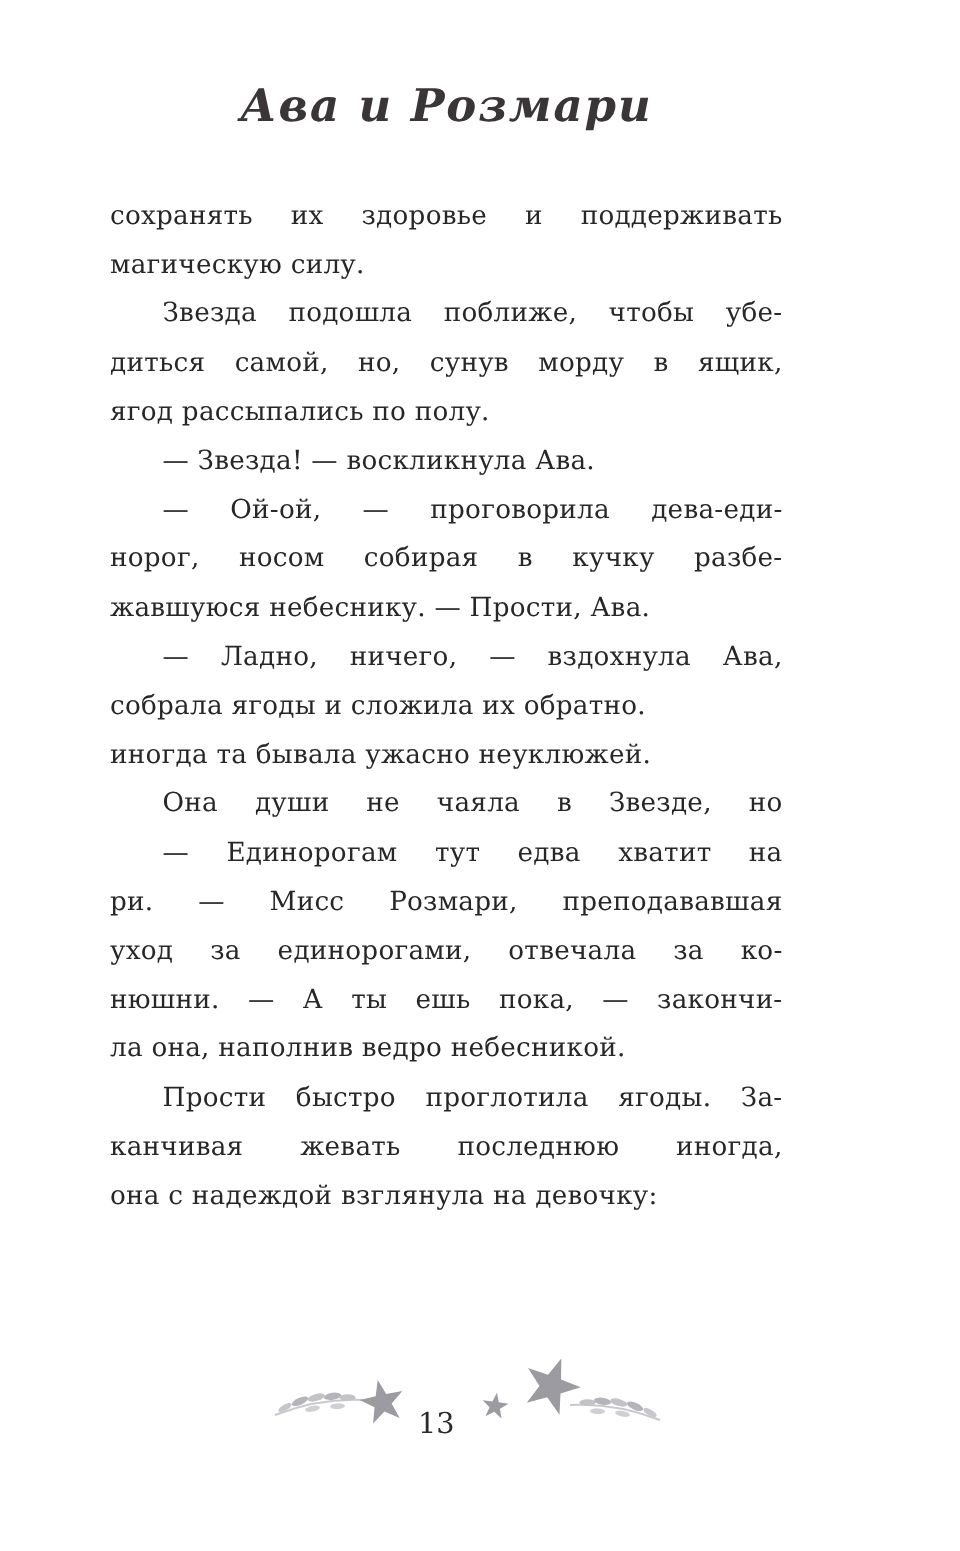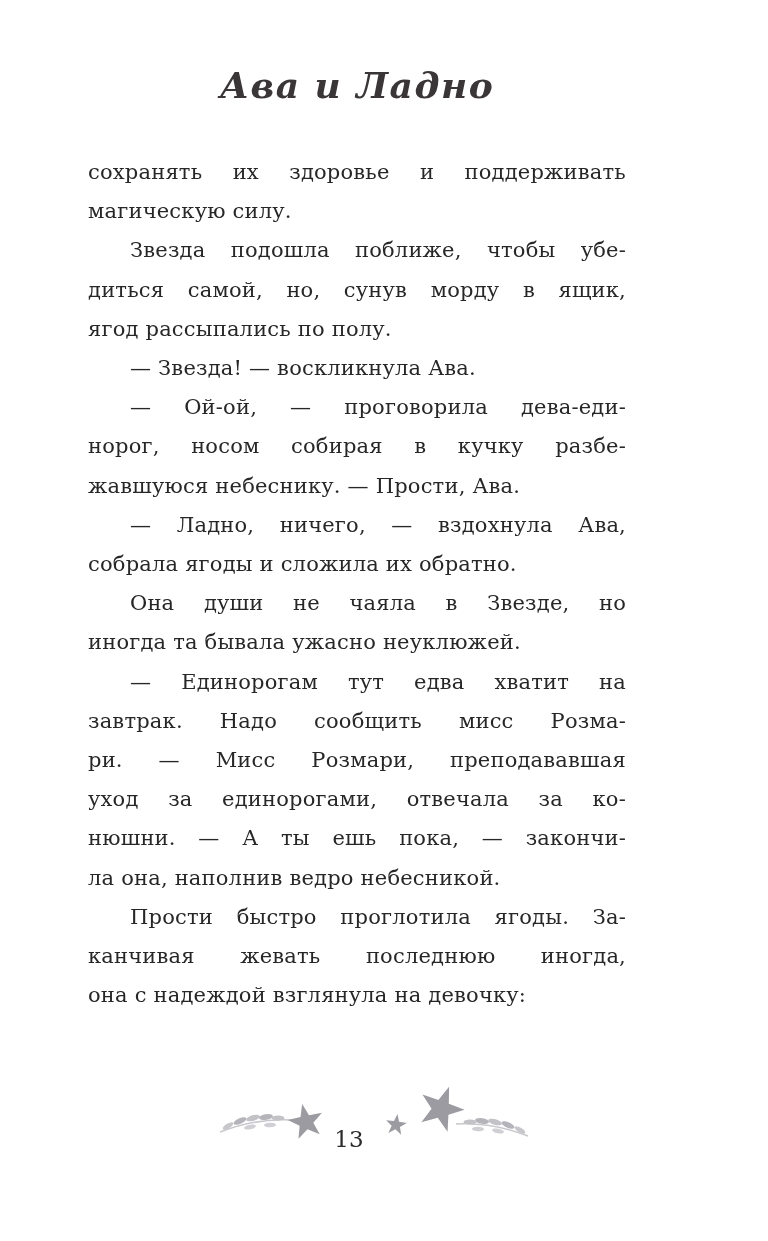--- a/index.html
+++ b/index.html
@@ -64,38 +64,37 @@
     text-align: center;
     font-size: 23px;
     color: #2b2b2b;
   }
 </style>
 </head>
 <body>
 
 <div class="page">
 
-  <h1 class="book-title">Ава и Ладно</h1>
+  <h1 class="book-title">Ава и Розмари</h1>
 
   <main class="text-block" id="text-block">
       <div class="text-line justify">сохранять их здоровье и поддерживать</div>
       <div class="text-line">магическую силу.</div>
       <div class="text-line justify indent">Звезда подошла поближе, чтобы убе-</div>
       <div class="text-line justify">диться самой, но, сунув морду в ящик,</div>
       <div class="text-line">ягод рассыпались по полу.</div>
       <div class="text-line indent">— Звезда! — воскликнула Ава.</div>
       <div class="text-line justify indent">— Ой-ой, — проговорила дева-еди-</div>
       <div class="text-line justify">норог, носом собирая в кучку разбе-</div>
       <div class="text-line">жавшуюся небеснику. — Прости, Ава.</div>
       <div class="text-line justify indent">— Ладно, ничего, — вздохнула Ава,</div>
       <div class="text-line">собрала ягоды и сложила их обратно.</div>
+      <div class="text-line">иногда та бывала ужасно неуклюжей.</div>
       <div class="text-line justify indent">Она души не чаяла в Звезде, но</div>
-      <div class="text-line">иногда та бывала ужасно неуклюжей.</div>
       <div class="text-line justify indent">— Единорогам тут едва хватит на</div>
-      <div class="text-line justify">завтрак. Надо сообщить мисс Розма-</div>
       <div class="text-line justify">ри. — Мисс Розмари, преподававшая</div>
       <div class="text-line justify">уход за единорогами, отвечала за ко-</div>
       <div class="text-line justify">нюшни. — А ты ешь пока, — закончи-</div>
       <div class="text-line">ла она, наполнив ведро небесникой.</div>
       <div class="text-line justify indent">Прости быстро проглотила ягоды. За-</div>
       <div class="text-line justify">канчивая жевать последнюю иногда,</div>
       <div class="text-line">она с надеждой взглянула на девочку:</div>
     </main>
 
   <svg class="footer-decoration" viewBox="0 0 340 70" xmlns="http://www.w3.org/2000/svg">

